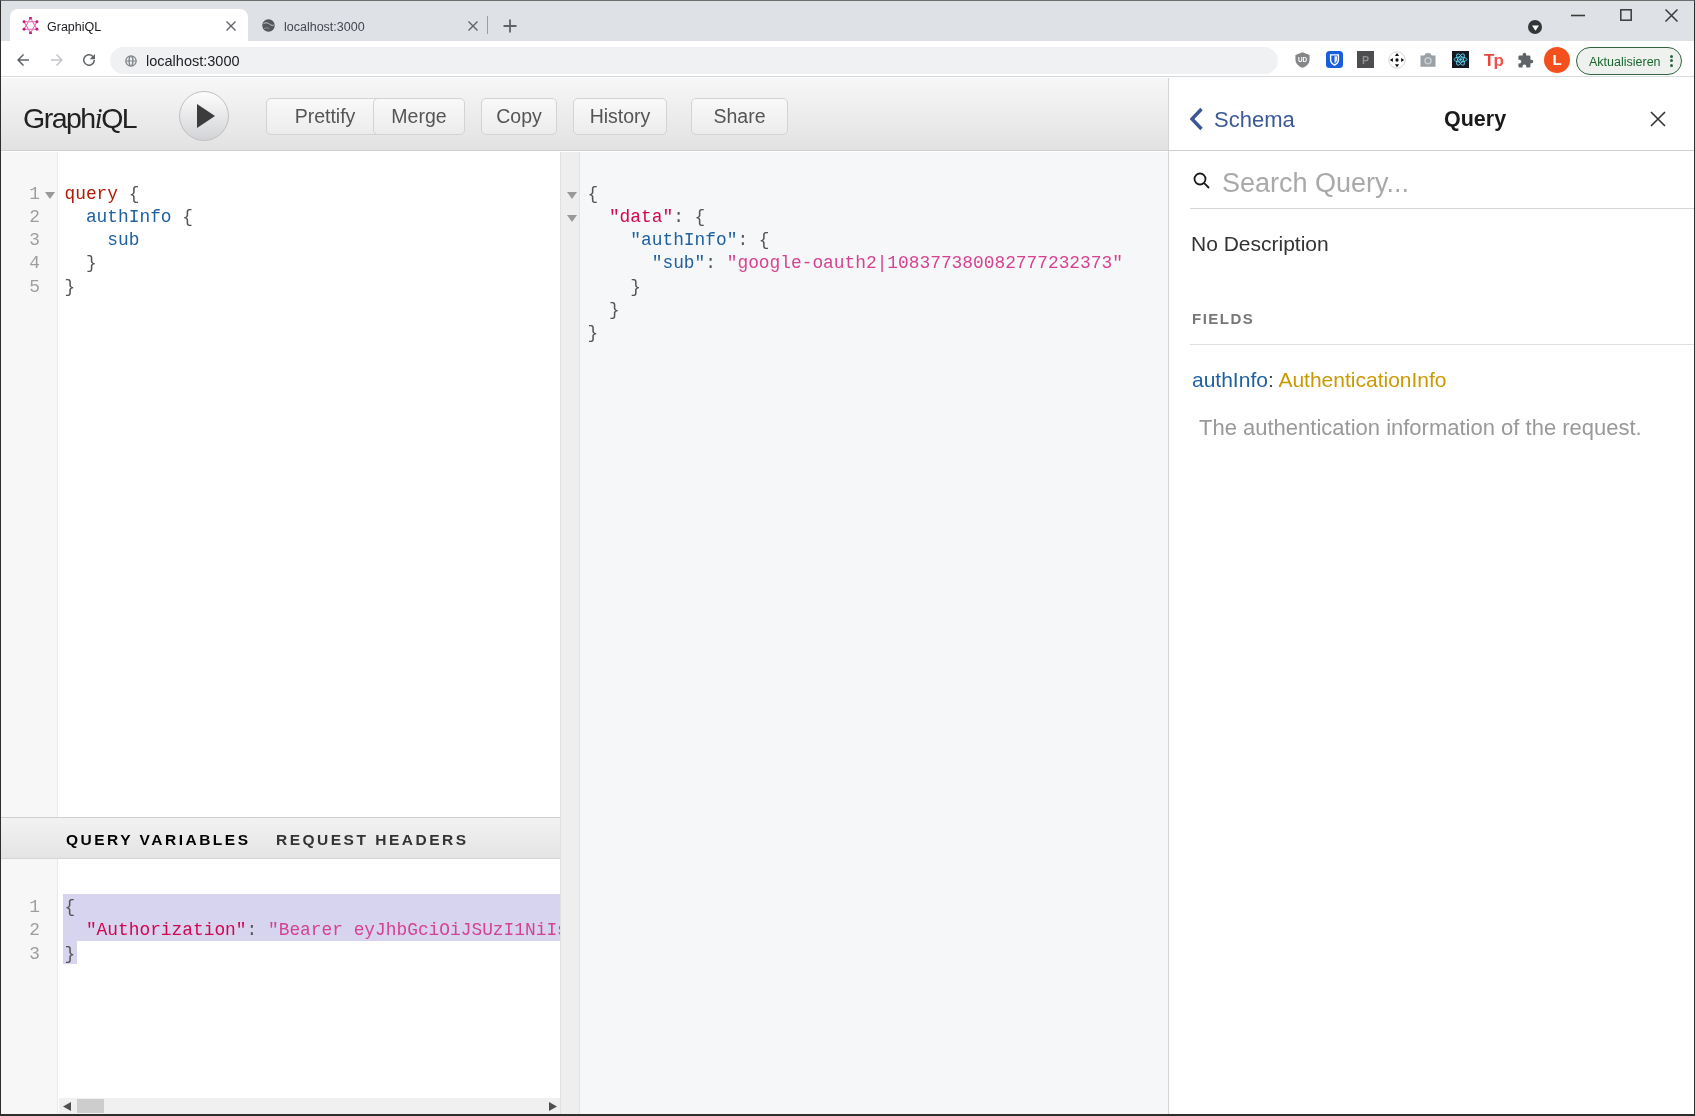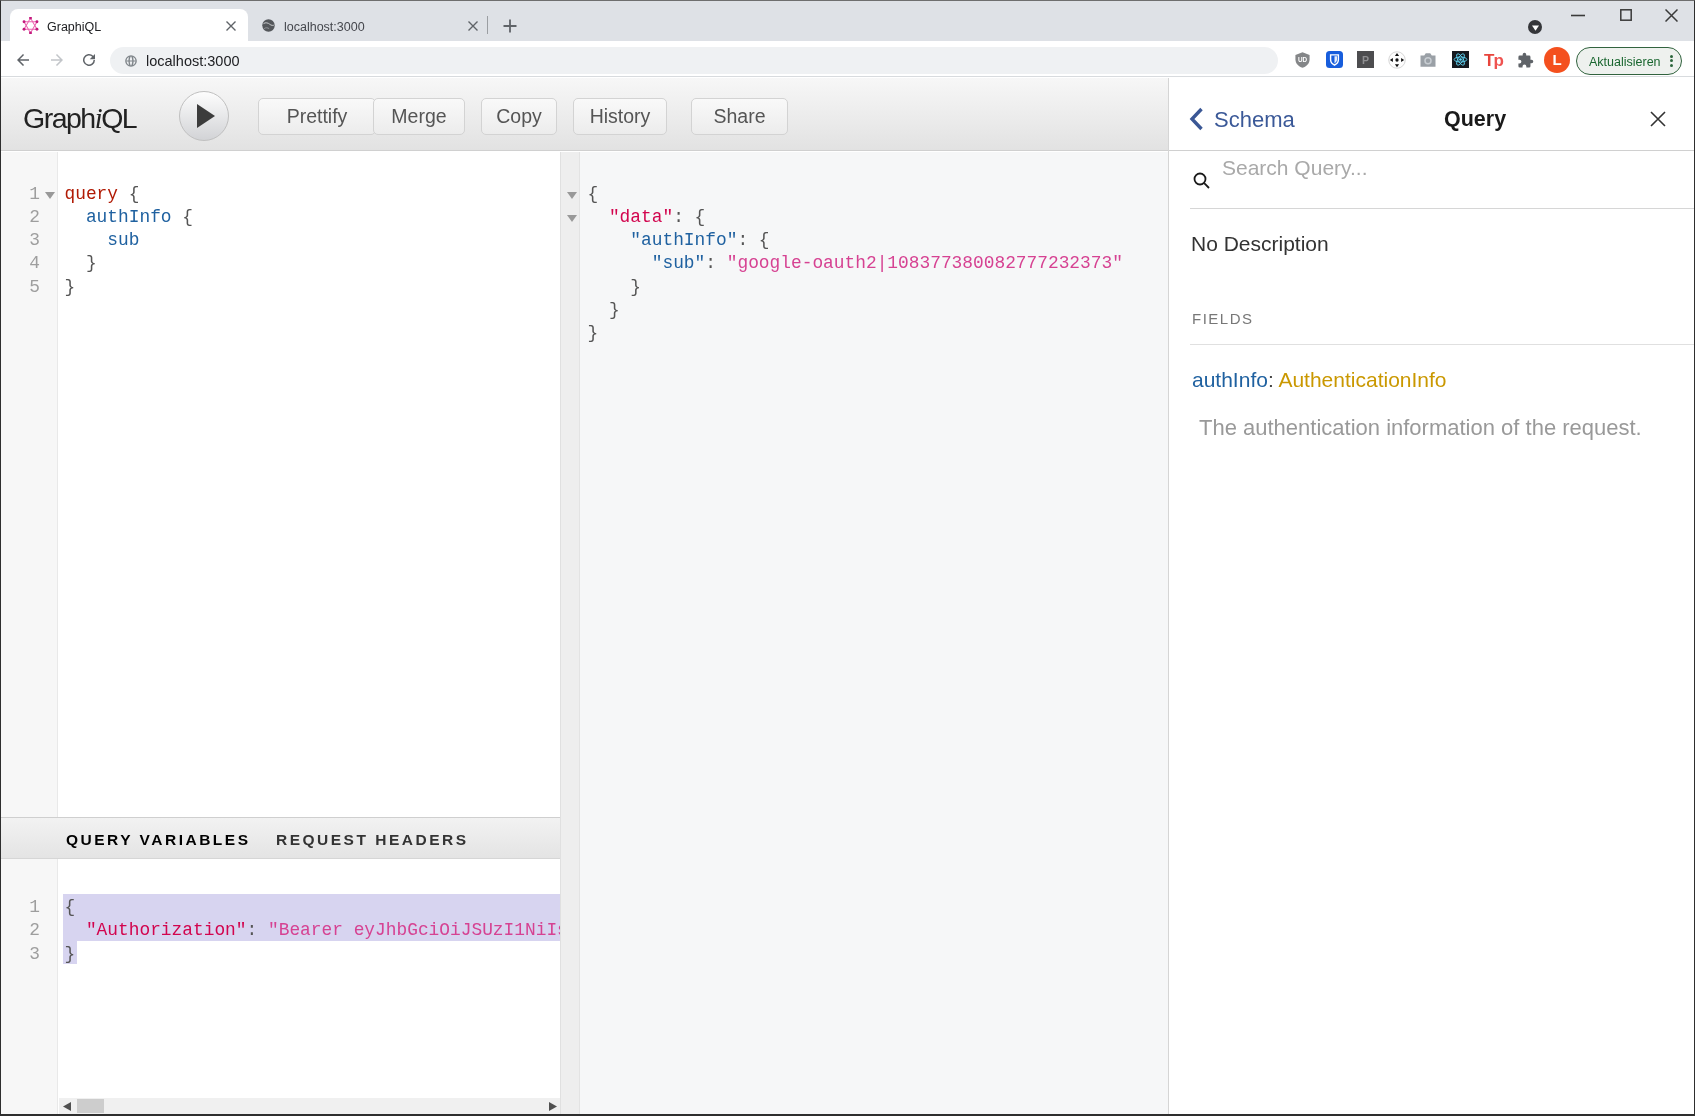--- a/index.html
+++ b/index.html
@@ -178,21 +178,21 @@
   <div style="width:3px;height:3px;border-radius:2px;background:#2c663c;"></div>
 </div>
 
 <div id="gtopbar"></div>
 <div id="glogo">Graph<i>i</i>QL</div>
 <div id="execbtn">
     <svg width="20" height="26" viewBox="0 0 20 26">
       <path d="M1 1 L19 13 L1 25 Z" fill="#3c3c3c"></path>
     </svg>
   </div>
-<div class="tbtn" style="left:258px;width:118px">Prettify</div>
+<div class="tbtn" style="left:266px;width:118px">Prettify</div>
 <div class="tbtn" style="left:373px;width:92px">Merge</div>
 <div class="tbtn" style="left:481px;width:76px">Copy</div>
 <div class="tbtn" style="left:573px;width:94px">History</div>
 <div class="tbtn" style="left:691px;width:97px">Share</div>
 
 <div id="queryeditor">
   <div id="qgutter"></div>
 </div>
 <div class="lnums" style="left:0px;top:182.5px;width:40px;">1
 2
@@ -259,21 +259,21 @@
 <div class="abs" style="left:1214px;top:107px;font-size:22px;color:#3B5998">Schema</div>
 <div class="abs" style="left:1444px;top:107px;font-size:21.5px;font-weight:bold;color:#1a1a1a">Query</div>
 <svg class="abs" style="left:1650px;top:111px" width="16" height="16" viewBox="0 0 16 16">
     <path d="M1 1 L15 15 M15 1 L1 15" stroke="#333" stroke-width="1.6"></path>
   </svg>
 
 <svg class="abs" style="left:1193px;top:172px" width="18" height="18" viewBox="0 0 18 18">
     <circle cx="7" cy="7" r="5.5" fill="none" stroke="#191919" stroke-width="1.8"></circle>
     <path d="M11.2 11.2 L16 16" stroke="#191919" stroke-width="1.8"></path>
   </svg>
-<div class="abs" style="left:1222px;top:156px;font-size:21px;color:#a9a9a9">Search Query...</div>
+<div class="abs" style="left:1222px;top:168px;font-size:27px;color:#a9a9a9">Search Query...</div>
 <div class="abs" style="left:1190px;top:208px;width:505px;height:1px;background:#d6d6d6"></div>
 <div class="abs" style="left:1191px;top:232px;font-size:21px;color:#333">No Description</div>
-<div class="abs" style="left:1192px;top:310px;font-size:15px;font-weight:normal;letter-spacing:1.5px;color:#777">FIELDS</div>
+<div class="abs" style="left:1192px;top:310px;font-size:15px;font-weight:bold;letter-spacing:1.5px;color:#777">FIELDS</div>
 <div class="abs" style="left:1190px;top:344px;width:505px;height:1px;background:#e0e0e0"></div>
 <div class="abs" style="left:1192px;top:368px;font-size:21px;text-align:center;"><span style="color:#1F61A0">authInfo</span><span style="color:#444">: </span><span style="color:#CA9800">AuthenticationInfo</span></div>
 <div class="abs" style="left:1199px;top:415px;font-size:22px;color:#999">The authentication information of the request.</div>
 
 <div id="frame"></div>
 
 </body></html>

